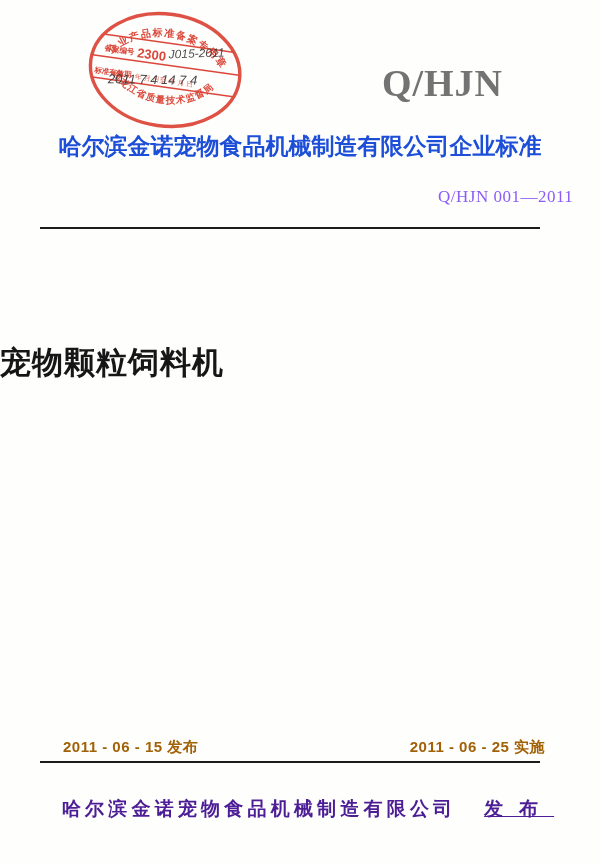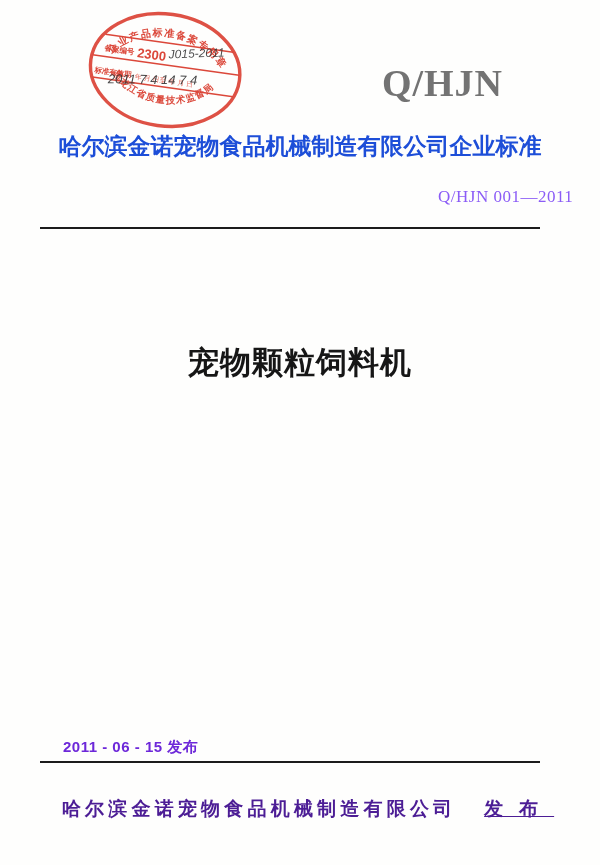--- a/index.html
+++ b/index.html
@@ -50,29 +50,29 @@
   .rule{
     position:absolute;left:40px;width:500px;height:2px;
     background:#1c1c1c;
   }
   .rule-top{top:227px;}
   .rule-bottom{top:761px;}
 
   
   .title{
     position:absolute;top:344px;left:0;width:600px;
-    text-align:center;
+    text-align:left;
     font-size:31px;font-weight:bold;line-height:38px;
     letter-spacing:1px;color:#161616;
   }
 
   
   .dates{
     position:absolute;top:738px;left:0;width:600px;height:22px;
-    font-size:15px;font-weight:bold;color:#6d28d9;
+    font-size:15px;font-weight:bold;color:#a16207;
   }
   .date-issue{position:absolute;left:63px;top:0;letter-spacing:.5px;}
   .date-impl{position:absolute;right:55px;top:0;letter-spacing:.5px;}
 
   
   .publisher{
     position:absolute;top:796px;left:0;width:600px;
     display:flex;justify-content:center;align-items:baseline;gap:32px;
     font-size:19px;font-weight:bold;color:#4c1d95;
   }
@@ -114,20 +114,21 @@
   <div class="org-line">哈尔滨金诺宠物食品机械制造有限公司企业标准</div>
 
   <div class="std-num">Q/HJN 001—2011</div>
 
   <div class="rule rule-top"></div>
 
   <div class="title">宠物颗粒饲料机</div>
 
   <div class="dates">
     <span class="date-issue">2011 - 06 - 15 发布</span>
+    <span class="date-impl">2011 - 06 - 25 实施</span>
   </div>
 
   <div class="rule rule-bottom"></div>
 
   <div class="publisher">
     <span class="company">哈尔滨金诺宠物食品机械制造有限公司</span>
     <span class="pub-word">发布</span>
   </div>
 
 </div>

